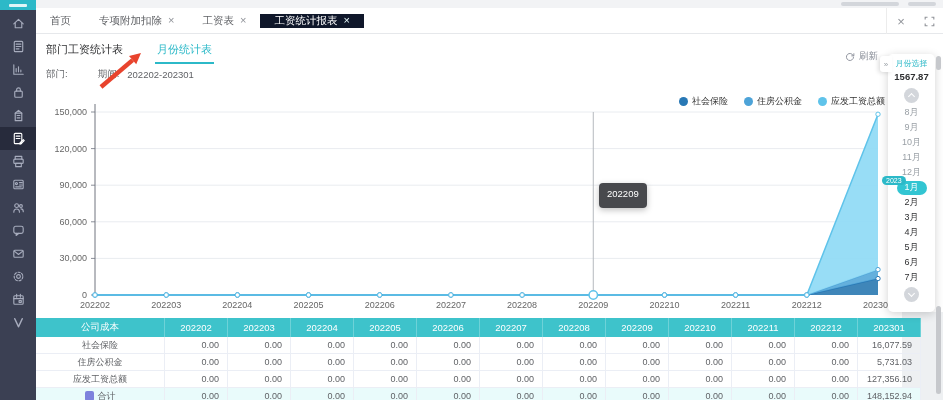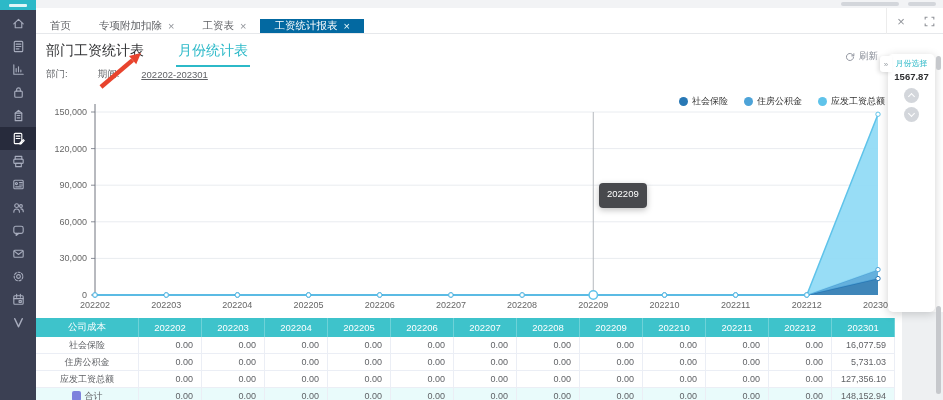--- a/index.html
+++ b/index.html
@@ -13,58 +13,58 @@
   .side-icons{display:flex;flex-direction:column;align-items:stretch;padding-top:2px;}
   .side-item{height:23px;display:flex;align-items:center;justify-content:center;color:#a7acbd;cursor:pointer;}
   .side-item.active{background:#272b3c;color:#fff;}
   .side-item svg{width:15px;height:15px;stroke:currentColor;fill:none;stroke-width:1.2;stroke-linecap:round;stroke-linejoin:round;}
   
   #topstrip{position:absolute;left:36px;top:0;width:907px;height:8px;background:#f2f3f5;}
   .strip-frag{position:absolute;top:2px;height:4px;background:#b9bdc4;opacity:.55;border-radius:2px;}
   #tabbar{position:absolute;left:36px;top:8px;width:907px;height:26px;background:#fff;border-bottom:1px solid #e6e8eb;display:flex;align-items:stretch;z-index:2;}
   .tab{display:flex;align-items:center;gap:6px;padding:0 14px;font-size:10.5px;color:#606266;cursor:pointer;white-space:nowrap;}
   .tab .x{font-size:11px;color:#909399;line-height:1;}
-  .tab.active{background:#0369a1;color:#fff;}
+  .tab.active{background:#0f172a;color:#fff;}
   .tab.active .x{color:#eafcfd;}
   #tab-window-controls{position:absolute;right:0;top:0;height:26px;display:flex;align-items:center;}
   #tab-window-controls .divider{width:1px;height:26px;background:#ececec;}
   #tab-window-controls .wbtn{width:28px;height:26px;display:flex;align-items:center;justify-content:center;color:#909399;cursor:pointer;}
   
   #content{position:absolute;left:36px;top:34px;width:907px;height:366px;background:#fff;}
-  #subtabs{position:absolute;left:46px;top:42px;display:flex;gap:34px;font-size:14px;z-index:2;}
+  #subtabs{position:absolute;left:46px;top:42px;display:flex;gap:34px;font-size:11px;z-index:2;}
   .subtab{color:#303133;cursor:pointer;padding-bottom:7px;position:relative;}
   .subtab.active{color:#2cb9c8;}
   .subtab.active::after{content:"";position:absolute;left:-2px;right:-2px;bottom:0;height:2px;background:#2cb9c8;}
   #refresh{position:absolute;left:845px;top:50px;display:flex;align-items:center;gap:4px;font-size:9.5px;color:#8a8f99;cursor:pointer;z-index:2;}
   #refresh svg{width:10px;height:10px;stroke:#8a8f99;fill:none;stroke-width:1.3;stroke-linecap:round;}
   
   #filters{position:absolute;left:46px;top:68px;display:flex;align-items:center;font-size:9.5px;color:#606266;z-index:2;}
   #dept-select{margin-left:10px;width:128px;height:22px;border:1px solid #d7dbe0;border-radius:3px;display:flex;align-items:center;justify-content:space-between;padding:0 8px;color:#606266;background:#fff;cursor:pointer;}
   .chev{width:5px;height:5px;border-left:1.3px solid #9aa0a6;border-bottom:1.3px solid #9aa0a6;transform:rotate(-45deg);margin-top:-3px;}
   #period-label{margin-left:30px;}
-  #period-value{margin-left:22px;color:#606266;text-decoration:underline;}
+  #period-value{margin-left:8px;color:#606266;}
   
   #legend{position:absolute;left:500px;top:95px;width:385px;display:flex;justify-content:flex-end;gap:16px;font-size:9px;color:#333;z-index:2;}
   .legend-item{display:flex;align-items:center;gap:4px;cursor:pointer;}
   .legend-dot{width:9px;height:9px;border-radius:50%;}
   
   #overlay-svg{position:absolute;left:0;top:0;width:943px;height:400px;z-index:4;pointer-events:none;}
   
   #tooltip{position:absolute;left:599px;top:183px;background:rgba(56,58,62,.92);border-radius:4px;padding:5px 8px 6px 8px;color:#fff;z-index:5;box-shadow:0 2px 6px rgba(0,0,0,.25);}
   #tooltip .tt-title{font-size:9.5px;margin-bottom:3px;}
   .tt-row{display:flex;align-items:center;gap:4px;font-size:8.5px;line-height:12.5px;white-space:nowrap;}
   .tt-dot{width:6px;height:6px;border-radius:50%;flex:0 0 auto;}
   
   #stat-table{position:absolute;left:36px;top:318px;width:866px;font-size:9px;color:#606266;z-index:2;background:#fff;}
   .trow{display:flex;align-items:stretch;}
   .tcell{border-right:1px solid #ebeef5;border-bottom:1px solid #ebeef5;display:flex;align-items:center;justify-content:flex-end;padding:0 8px;height:17px;}
   .tcell.label{justify-content:center;padding:0 2px;}
   .trow.head .tcell{background:#3ec3cb;color:#fff;justify-content:center;height:19px;border-right:1px solid rgba(255,255,255,.25);border-bottom:none;font-size:9.5px;}
   .trow.total .tcell{background:#e9fbfb;height:17px;}
-  .col-first{width:103px;flex:0 0 auto;}
+  .col-first{width:129px;flex:0 0 auto;}
   .col-m{width:63px;flex:0 0 auto;}
   .total-icon{display:inline-block;width:9px;height:10px;background:#7e82dd;border-radius:2px;margin-right:4px;}
   
   #right-gutter{position:absolute;left:902px;top:312px;width:41px;height:88px;background:#eef0f2;z-index:1;}
   .vscroll{position:absolute;left:936px;width:5px;background:#c6c8cc;border-radius:3px;z-index:7;}
   
   #month-panel{position:absolute;left:888px;top:54px;width:47px;height:258px;background:#fff;border-radius:5px;box-shadow:0 2px 10px rgba(0,0,0,.18);z-index:6;display:flex;flex-direction:column;align-items:center;padding-top:4px;}
   #panel-collapse{position:absolute;left:-8px;top:2px;width:12px;height:16px;background:#fff;border-radius:3px 0 0 3px;box-shadow:-2px 1px 4px rgba(0,0,0,.12);display:flex;align-items:center;justify-content:center;color:#9aa0a6;font-size:8px;cursor:pointer;}
   #panel-title{font-size:8px;color:#2cb9c8;line-height:12px;}
   #panel-period{font-size:9.5px;font-weight:bold;color:#303133;line-height:14px;margin-bottom:2px;}
@@ -179,21 +179,21 @@
         </div>
       </div>
   </div>
 
   <div id="topstrip">
     <div class="strip-frag" style="left:805px;width:58px;"></div>
     <div class="strip-frag" style="left:872px;width:28px;"></div>
   </div>
 
   <div id="tabbar">
-    <div style="display:flex;align-items:flex-end;" id="tabbar-tabs">
+    <div style="display:flex;align-items:center;" id="tabbar-tabs">
         <div class="tab">
           <span>首页</span>
         </div>
         <div class="tab">
           <span>专项附加扣除</span>
           <span class="x">×</span>
         </div>
         <div class="tab">
           <span>工资表</span>
           <span class="x">×</span>
@@ -412,20 +412,38 @@
       </div>
     </div>
 
   <div id="month-panel">
     <div id="panel-collapse">»</div>
     <div id="panel-title">月份选择</div>
     <div id="panel-period">1567.87</div>
     <div class="circle-btn">
         <span class="c-up"></span>
       </div>
+    <div id="month-list">
+        <div class="month-item muted">8月</div>
+        <div class="month-item muted">9月</div>
+        <div class="month-item muted">10月</div>
+        <div class="month-item muted">11月</div>
+        <div class="month-item muted">12月</div>
+        <div class="month-item selected">
+          <span class="pill"></span>
+          <span class="year-badge">2023</span>
+          <span>1月</span>
+        </div>
+        <div class="month-item">2月</div>
+        <div class="month-item">3月</div>
+        <div class="month-item">4月</div>
+        <div class="month-item">5月</div>
+        <div class="month-item">6月</div>
+        <div class="month-item">7月</div>
+      </div>
     <div class="circle-btn">
         <span class="c-down"></span>
       </div>
   </div>
 
   <div class="vscroll" style="top:56px;height:14px;"></div>
   <div class="vscroll" style="top:306px;height:88px;"></div>
 </div>
 
 </body></html>

